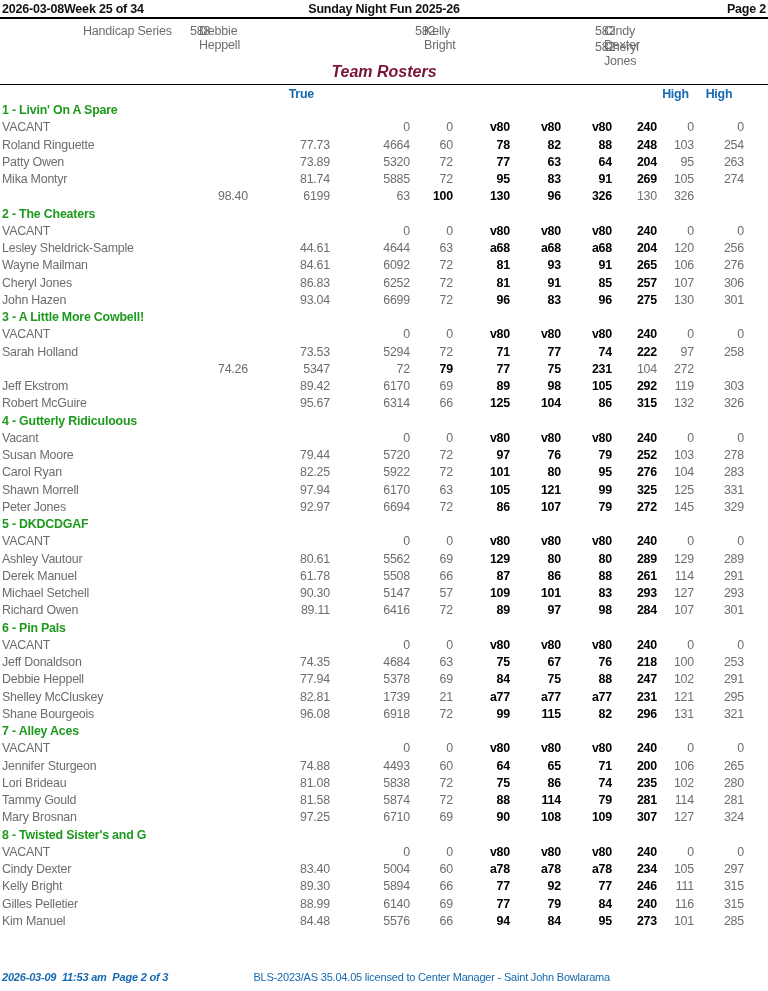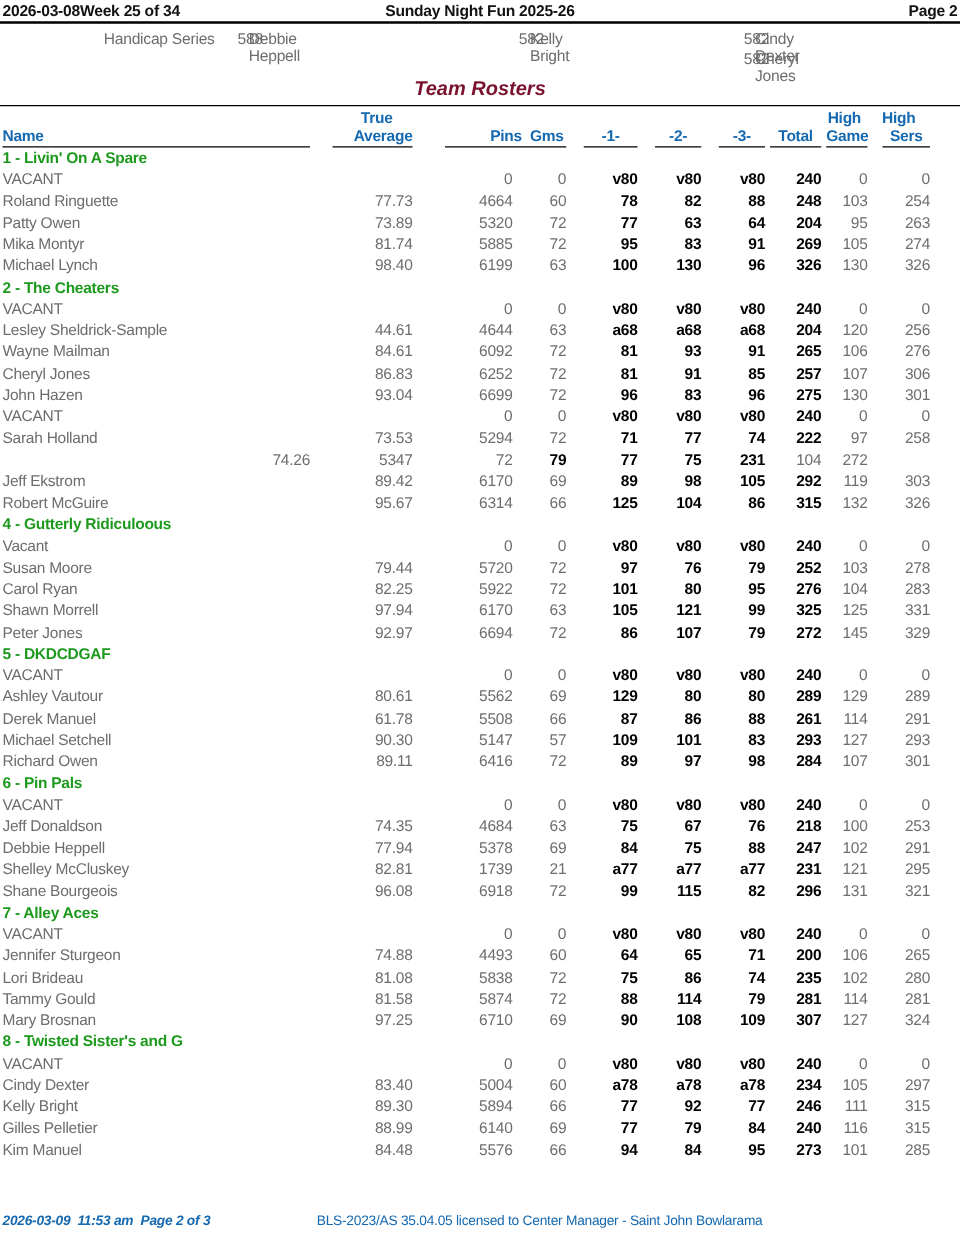--- a/index.html
+++ b/index.html
@@ -94,31 +94,20 @@
     <div class="hcell"></div>
     <div class="hcell tr pr16">True</div>
     <div class="hcell"></div>
     <div class="hcell"></div>
     <div class="hcell"></div>
     <div class="hcell"></div>
     <div class="hcell"></div>
     <div class="hcell tc">High</div>
     <div class="hcell tc">High</div>
   </div>
-  <div class="hgrid hrow2">
-    <div class="hcell u">Name</div>
-    <div class="hcell u tr ml18">Average</div>
-    <div class="hcell u tr ml26 ws-pre" style="padding-right:2px;">Pins  Gms</div>
-    <div class="hcell u tc ml14">-1-</div>
-    <div class="hcell u tc ml14">-2-</div>
-    <div class="hcell u tc ml14">-3-</div>
-    <div class="hcell u tc ml4">Total</div>
-    <div class="hcell u tc ml4">Game</div>
-    <div class="hcell u tc ml12">Sers</div>
-  </div>
   <div id="teams">
       <div class="row team-head">1 - Livin' On A Spare</div>
       <div class="grid row">
         <div class="name g">VACANT</div>
         <div class="num g"></div>
         <div class="num g">0</div>
         <div class="num g">0</div>
         <div class="num b">v80</div>
         <div class="num b">v80</div>
         <div class="num b">v80</div>
@@ -156,21 +145,20 @@
         <div class="num g">5885</div>
         <div class="num g">72</div>
         <div class="num b">95</div>
         <div class="num b">83</div>
         <div class="num b">91</div>
         <div class="num b">269</div>
         <div class="num g">105</div>
         <div class="num g">274</div>
       </div>
       <div class="grid row">
-        <div class="name g">Michael Lynch</div>
         <div class="num g">98.40</div>
         <div class="num g">6199</div>
         <div class="num g">63</div>
         <div class="num b">100</div>
         <div class="num b">130</div>
         <div class="num b">96</div>
         <div class="num b">326</div>
         <div class="num g">130</div>
         <div class="num g">326</div>
       </div>
@@ -228,20 +216,21 @@
         <div class="num g">93.04</div>
         <div class="num g">6699</div>
         <div class="num g">72</div>
         <div class="num b">96</div>
         <div class="num b">83</div>
         <div class="num b">96</div>
         <div class="num b">275</div>
         <div class="num g">130</div>
         <div class="num g">301</div>
       </div>
+      <div class="row team-head">3 - A Little More Cowbell!</div>
       <div class="grid row">
         <div class="name g">VACANT</div>
         <div class="num g"></div>
         <div class="num g">0</div>
         <div class="num g">0</div>
         <div class="num b">v80</div>
         <div class="num b">v80</div>
         <div class="num b">v80</div>
         <div class="num b">240</div>
         <div class="num g">0</div>

